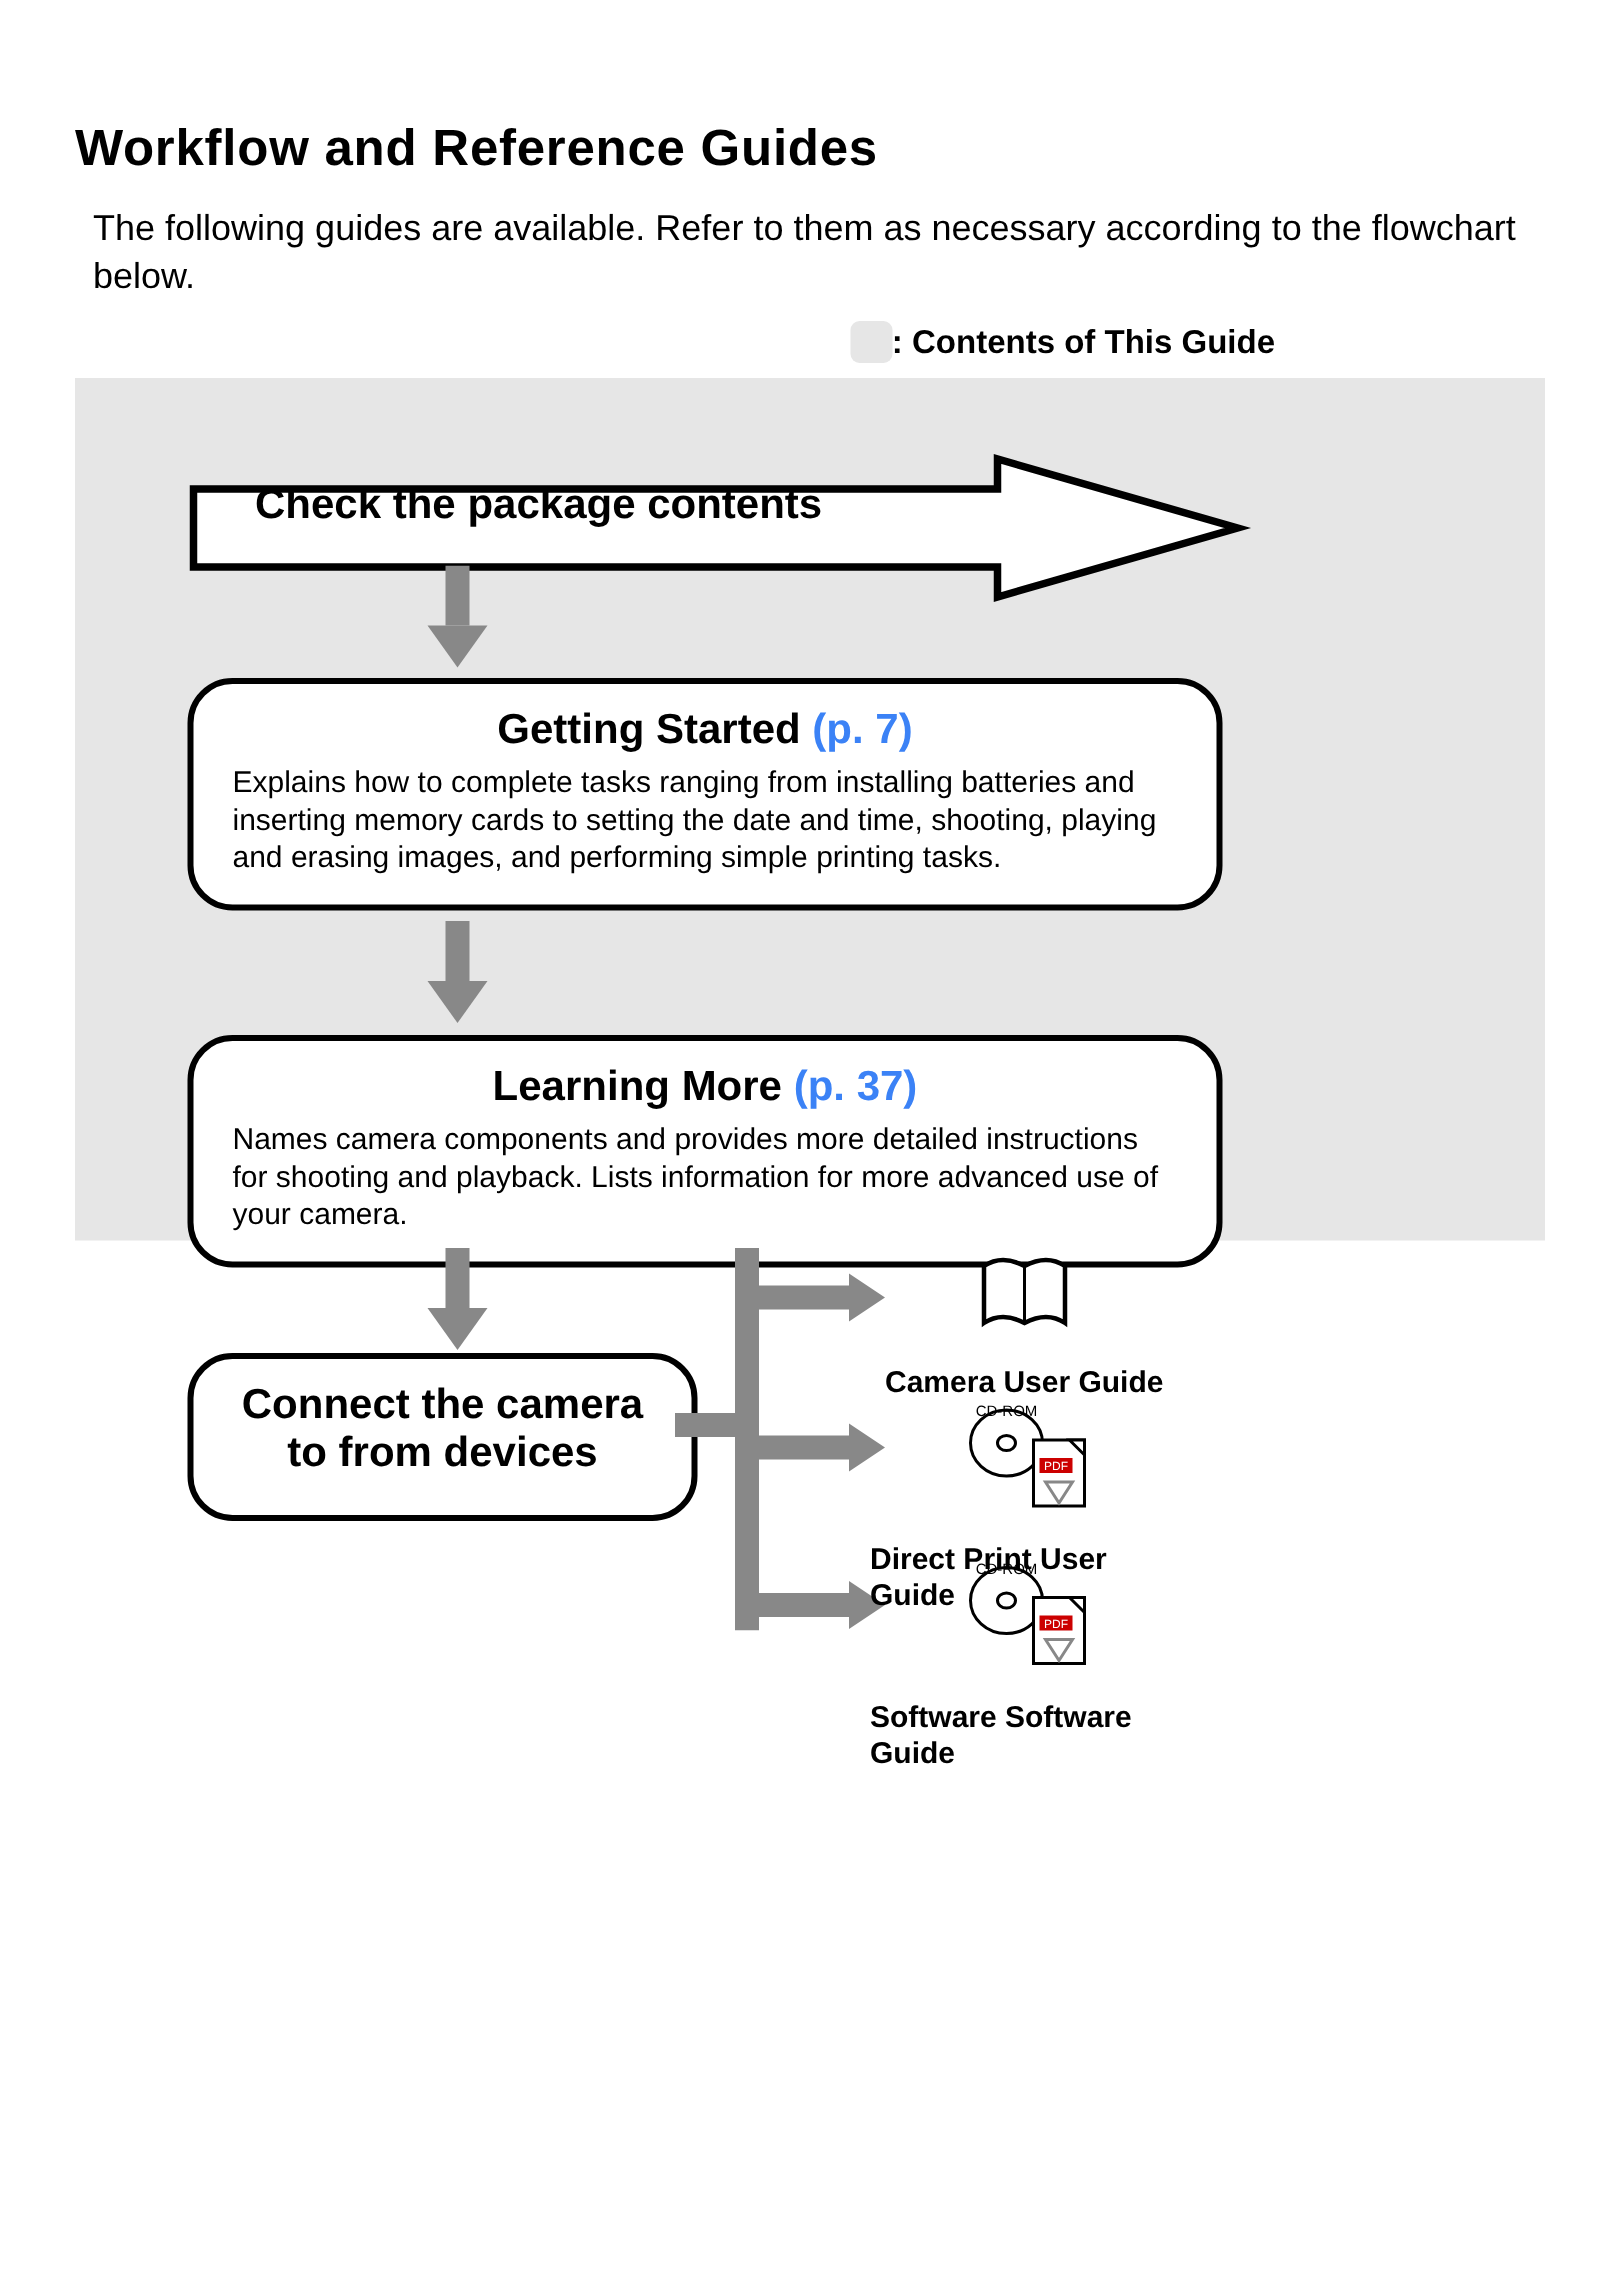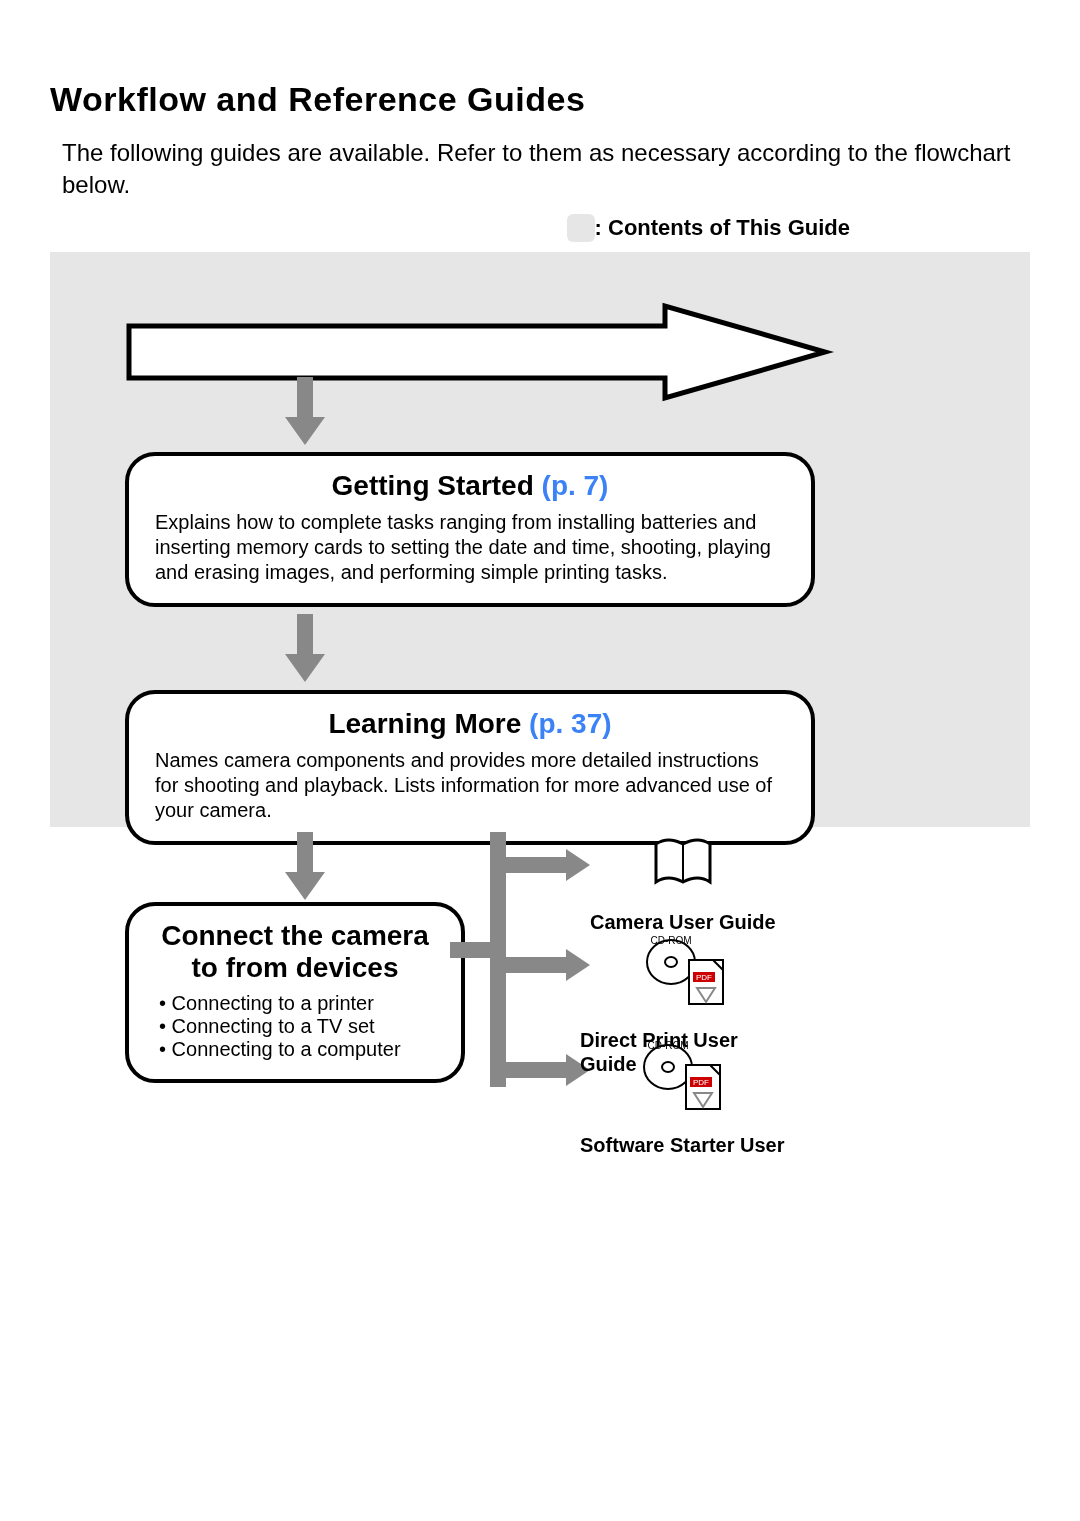--- a/index.html
+++ b/index.html
@@ -125,20 +125,21 @@
 </div>
 
 <div class="flow-area">
   <div class="gray-bg"></div>
 
   <div class="step1-arrow">
     <svg width="710" height="100" viewBox="0 0 710 100">
       <path d="M4 24 H540 L540 4 L700 50 L540 96 L540 76 H4 Z" fill="#fff" stroke="#000" stroke-width="5" stroke-linejoin="miter"></path>
     </svg>
   </div>
+  <div class="step1-text">Check the package contents</div>
 
   <div class="down-arrow" style="left:225px; top:125px;">
     <svg width="60" height="70">
       <rect x="22" y="0" width="16" height="40" fill="#888"></rect>
       <polygon points="10,40 50,40 30,68" fill="#888"></polygon>
     </svg>
   </div>
 
   <div class="rbox" style="left:75px; top:200px; width:690px;">
     <h2>
@@ -163,25 +164,20 @@
 
   <div class="down-arrow" style="left:225px; top:580px;">
     <svg width="60" height="70">
       <rect x="22" y="0" width="16" height="40" fill="#888"></rect>
       <polygon points="10,40 50,40 30,68" fill="#888"></polygon>
     </svg>
   </div>
 
   <div class="rbox" style="left:75px; top:650px; width:340px;">
     <h2>Connect the camera to from devices</h2>
-    <ul>
-      <li>Connecting to a printer</li>
-      <li>Connecting to a TV set</li>
-      <li>Connecting to a computer</li>
-    </ul>
   </div>
 
   <div style="position:absolute; left:400px; top:580px;">
     <svg width="150" height="255">
 
       <rect x="40" y="0" width="16" height="255" fill="#888"></rect>
 
       <rect x="56" y="25" width="60" height="16" fill="#888"></rect>
       <polygon points="116,17 116,49 140,33" fill="#888"></polygon>
 
@@ -229,16 +225,16 @@
         <ellipse cx="28" cy="30" rx="24" ry="22" fill="#fff" stroke="#000" stroke-width="2"></ellipse>
         <ellipse cx="28" cy="30" rx="6" ry="5" fill="#fff" stroke="#000" stroke-width="2"></ellipse>
         <text x="28" y="12" font-size="10" font-family="Arial" text-anchor="middle">CD-ROM</text>
         <rect x="46" y="28" width="34" height="44" fill="#fff" stroke="#000" stroke-width="2"></rect>
         <polygon points="80,28 70,28 80,38" fill="#fff" stroke="#000" stroke-width="2"></polygon>
         <rect x="50" y="40" width="22" height="10" fill="#c00"></rect>
         <text x="61" y="48" font-size="8" fill="#fff" text-anchor="middle" font-family="Arial">PDF</text>
         <path d="M54 56 L72 56 L63 70 Z" fill="none" stroke="#888" stroke-width="2"></path>
       </svg>
     </span>
-    <span class="guide-label">Software Starter User</span>
+    <span class="guide-label">Software Software Guide</span>
   </div>
 
 </div>
 
 </body></html>

